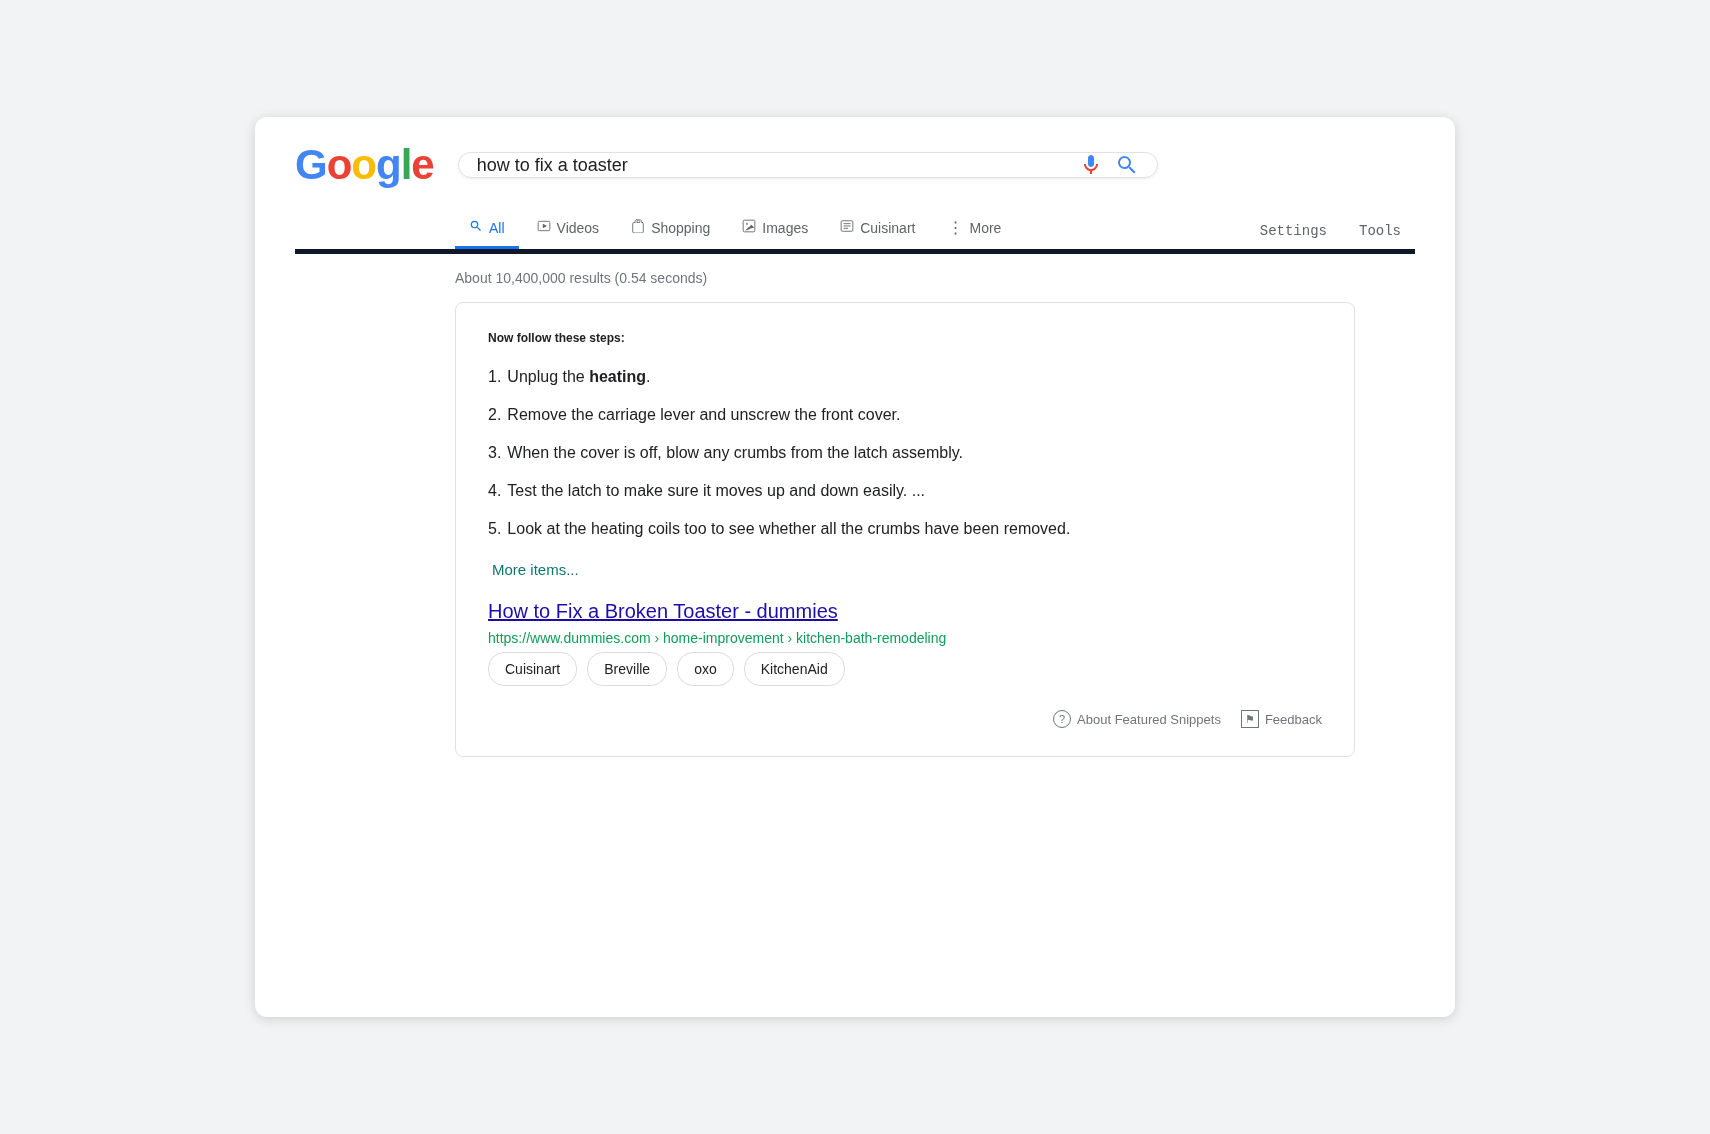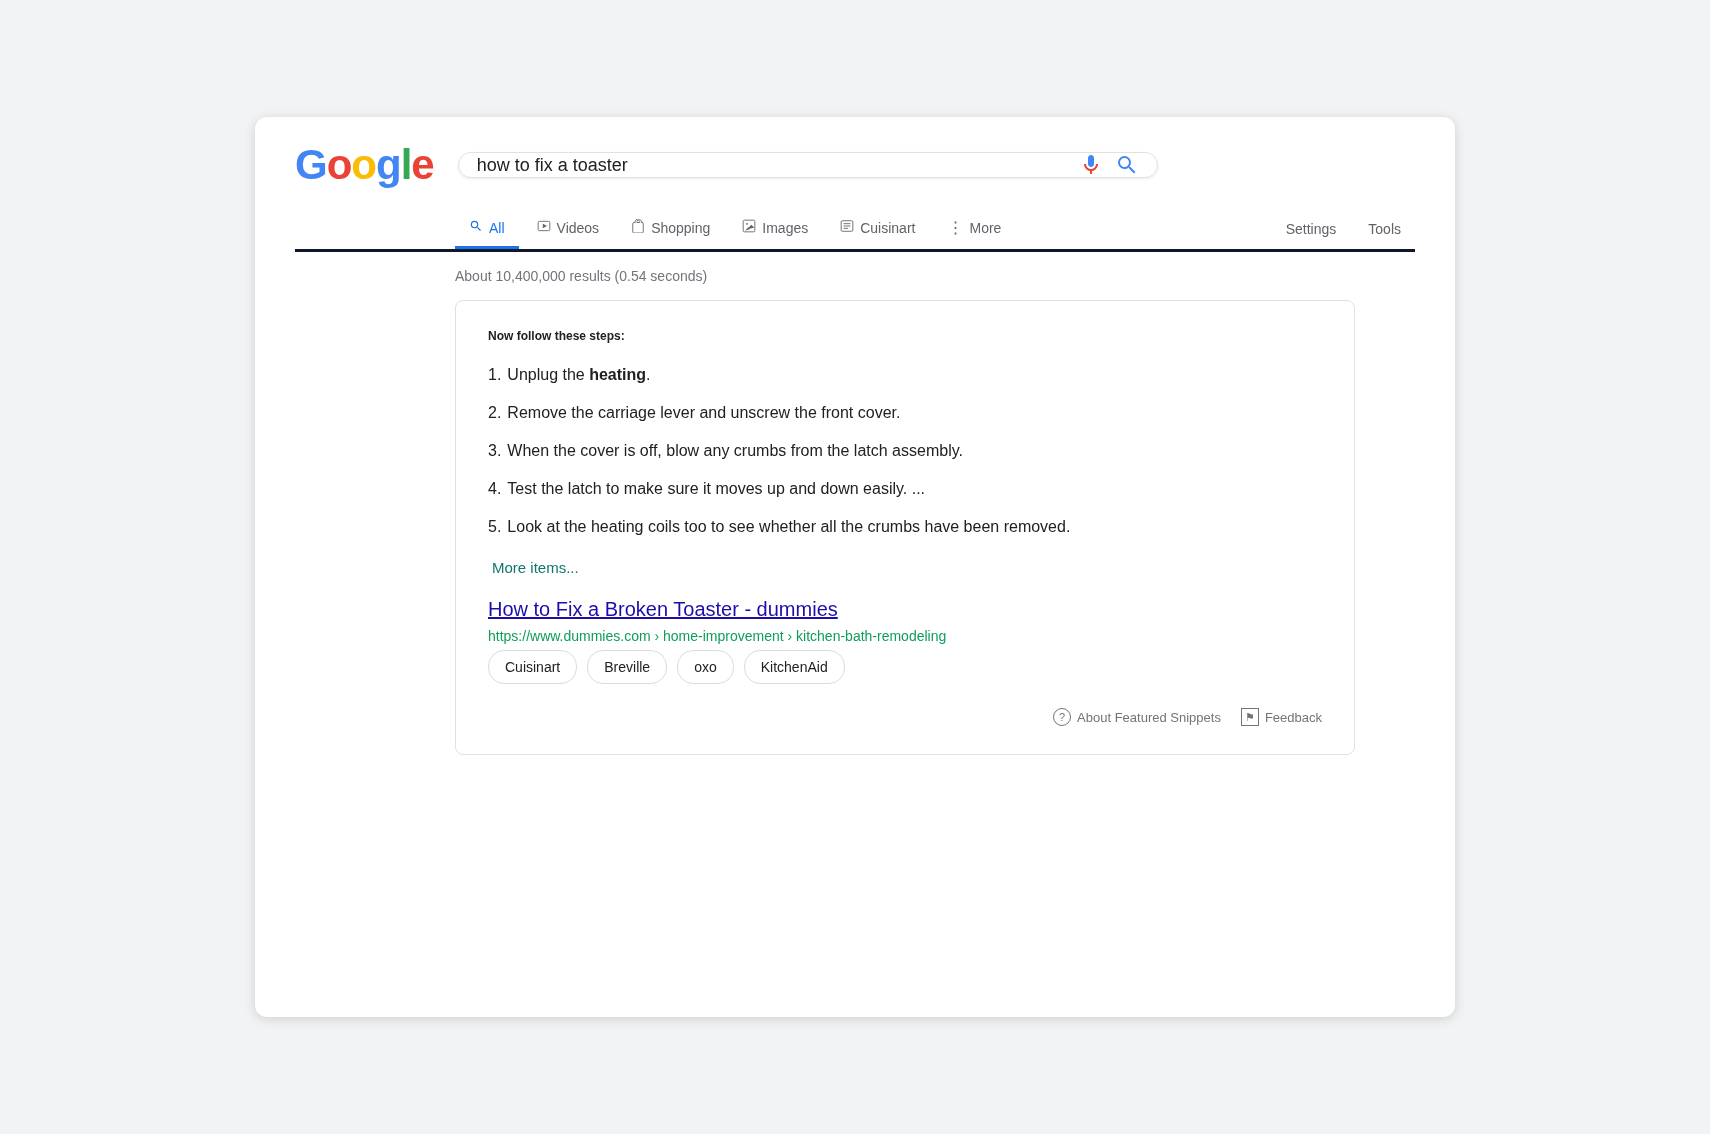--- a/index.html
+++ b/index.html
@@ -72,24 +72,24 @@
       height: 24px;
       cursor: pointer;
     }
     .search-icon-btn {
       width: 24px;
       height: 24px;
       cursor: pointer;
     }
     .nav-tabs {
       display: flex;
-      align-items: center;
+      align-items: flex-end;
       gap: 4px;
       padding-left: 160px;
-      border-bottom: 3px solid #0f172a;
+      border-bottom: 5px solid #0f172a;
     }
     .nav-tab {
       display: flex;
       align-items: center;
       gap: 6px;
       padding: 10px 14px;
       font-size: 14px;
       color: #5f6368;
       cursor: pointer;
       border-bottom: 3px solid transparent;
@@ -98,20 +98,21 @@
     }
     .nav-tab.active {
       color: #1a73e8;
       border-bottom: 3px solid #1a73e8;
     }
     .nav-right {
       margin-left: auto;
       display: flex;
       align-items: center;
       gap: 4px;
+      font-family: Liberation Mono, monospace;
     }
     .nav-settings, .nav-tools {
       padding: 10px 14px;
       font-size: 14px;
       color: #5f6368;
       cursor: pointer;
     }
     .results-info {
       padding: 16px 40px 16px 200px;
       font-size: 14px;

